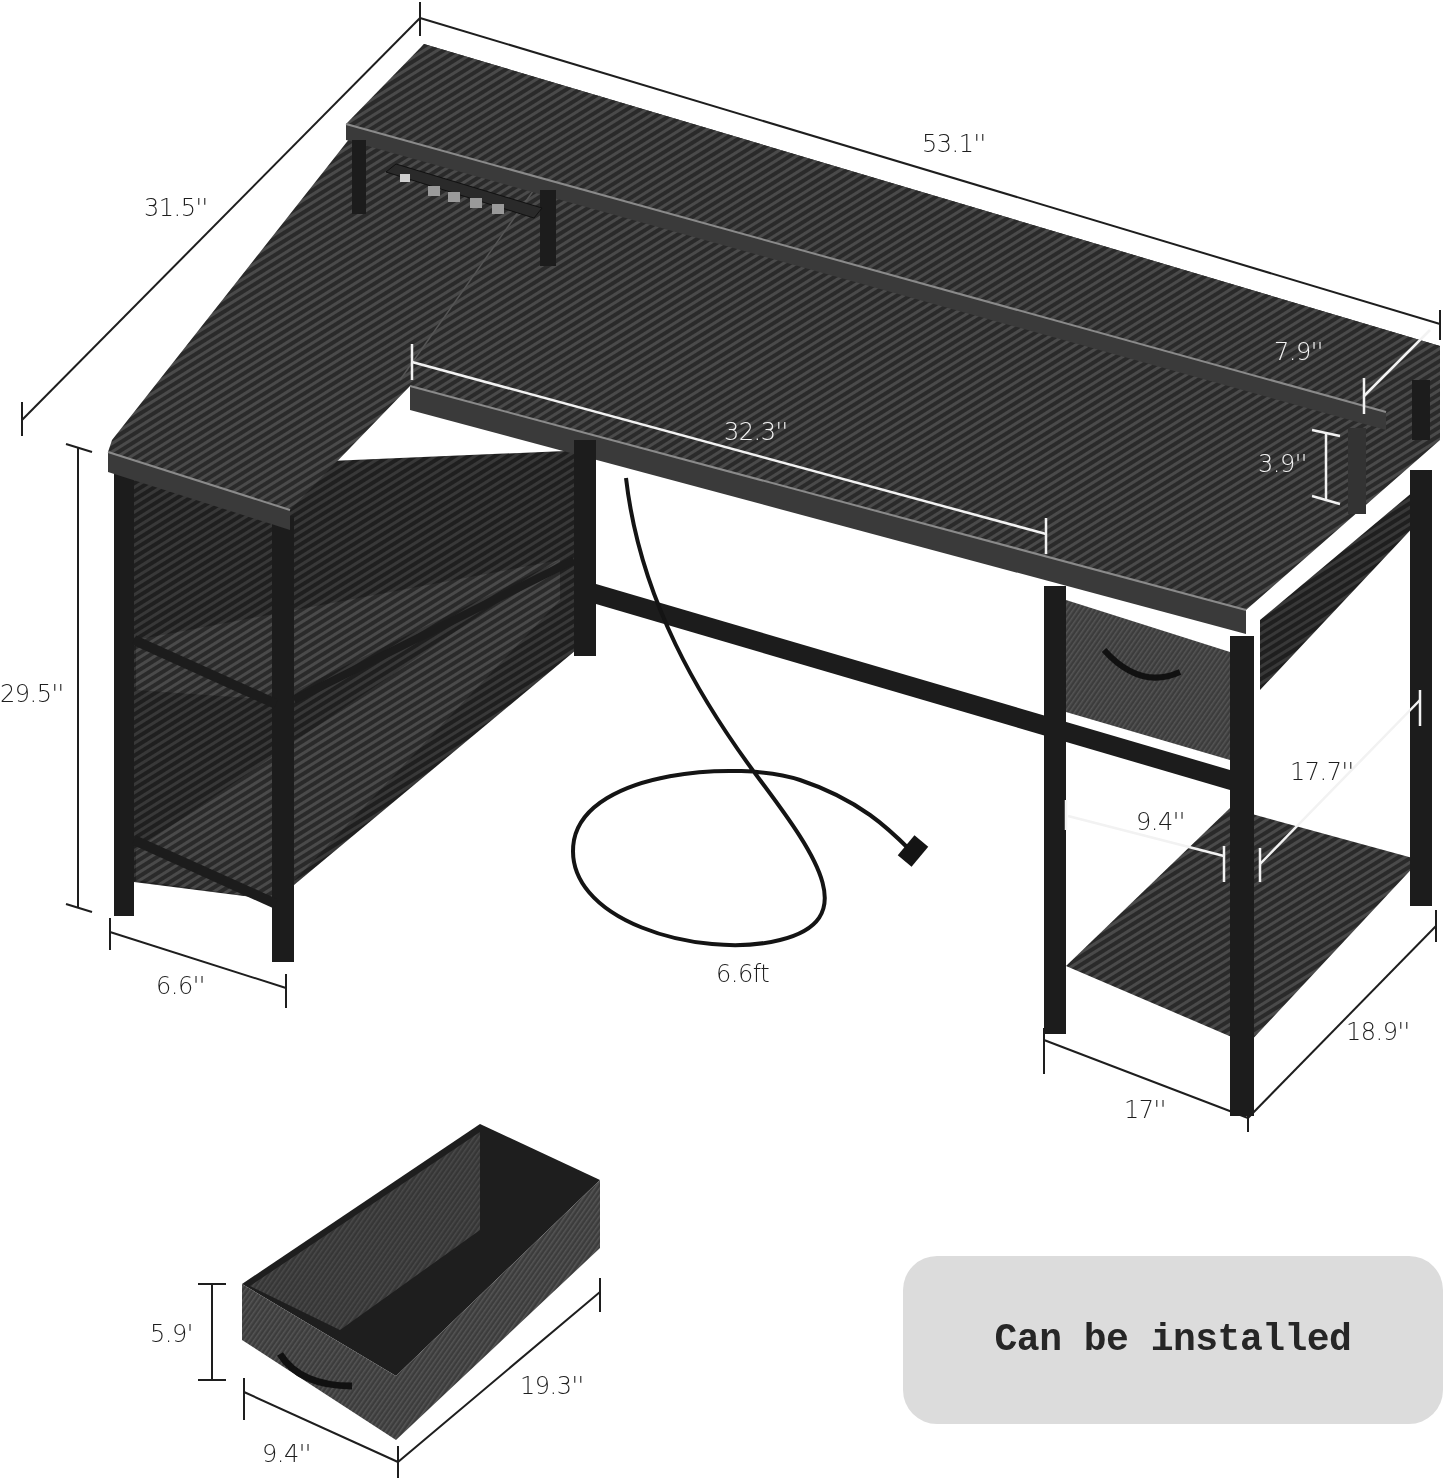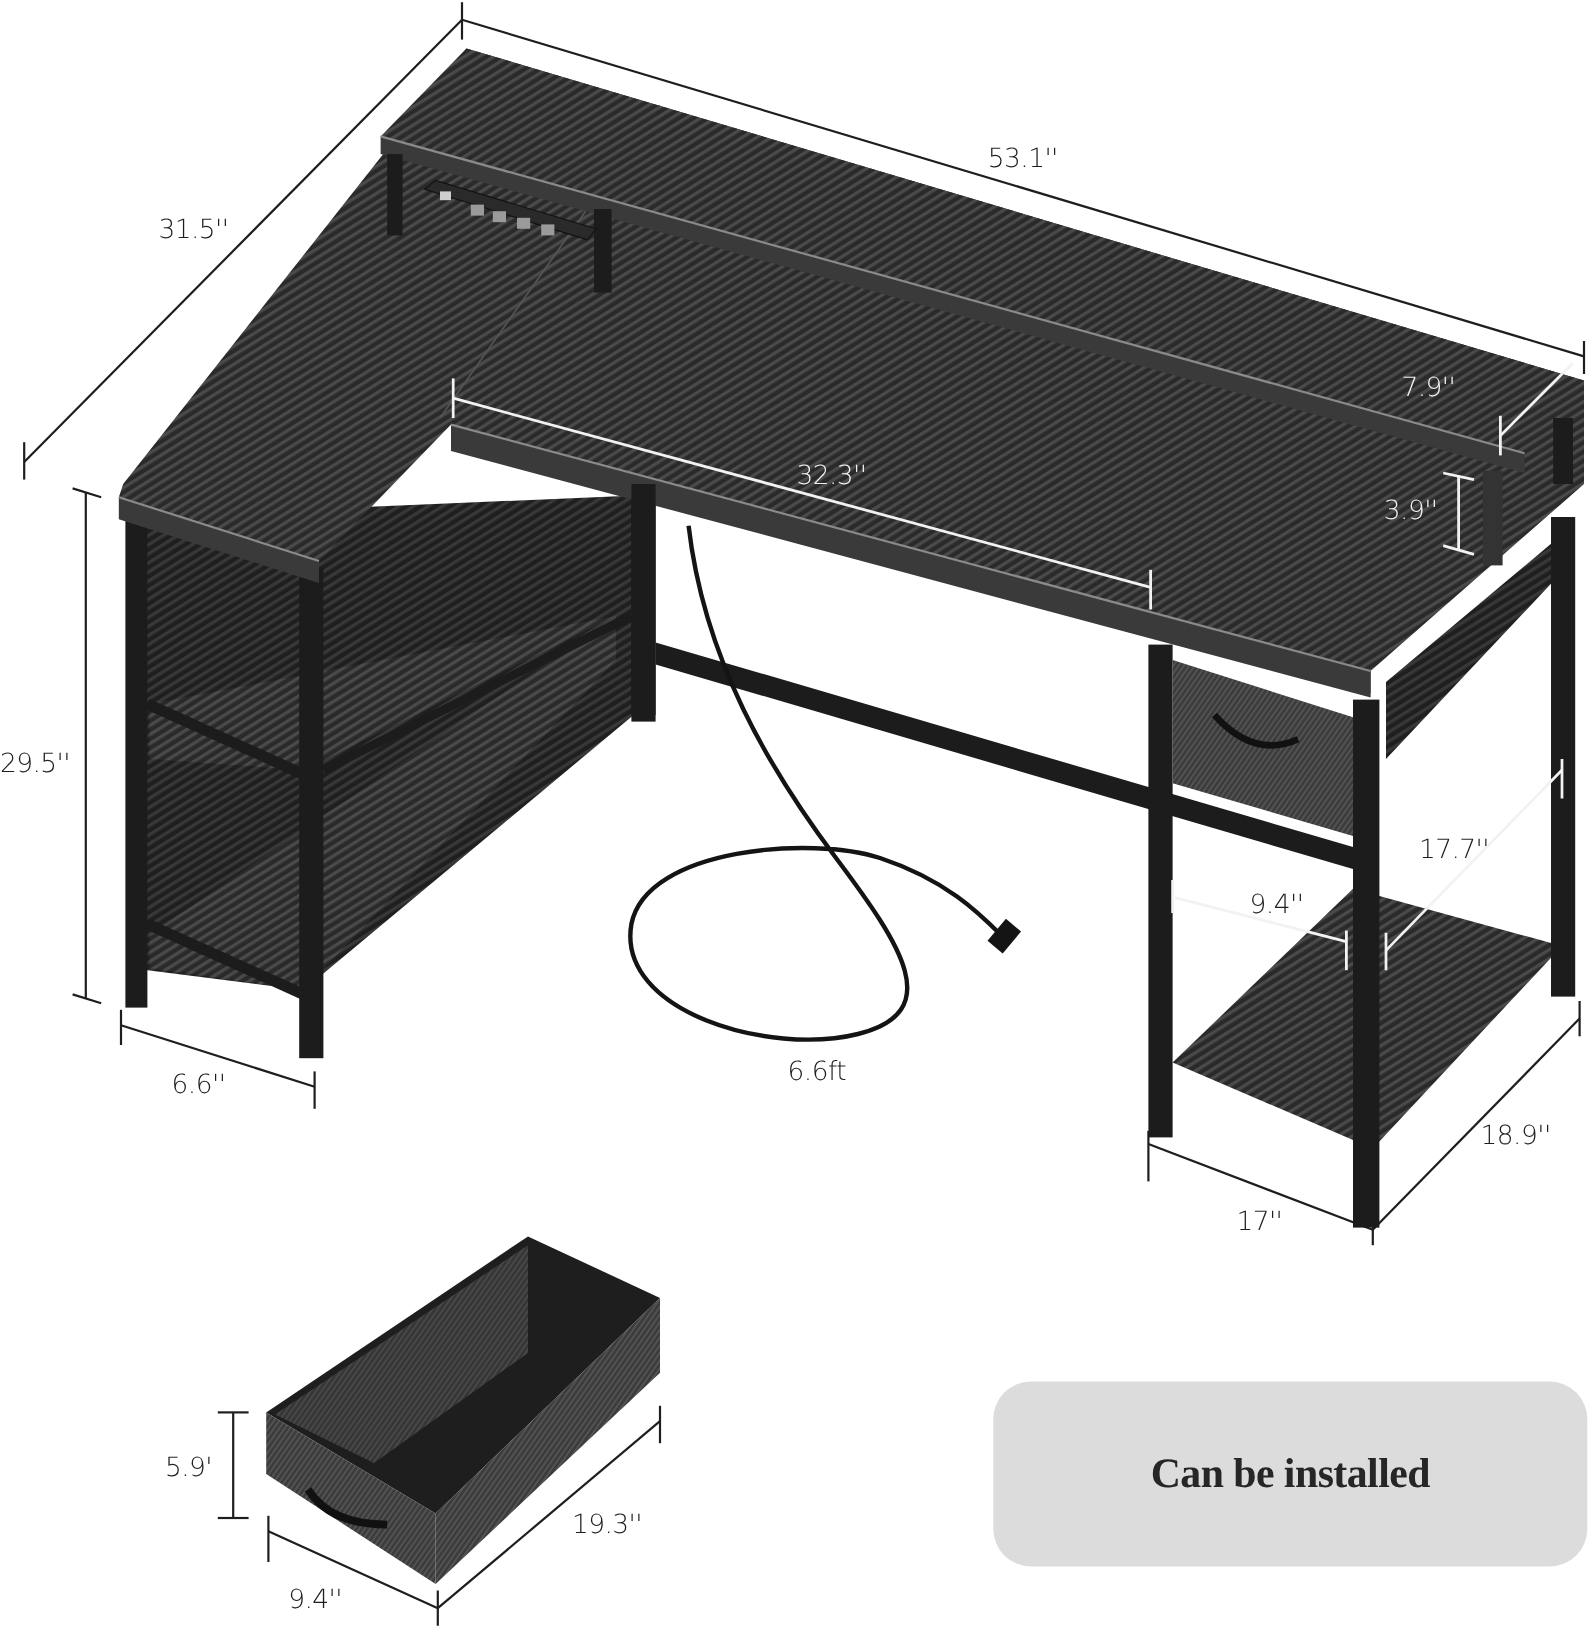--- a/index.html
+++ b/index.html
@@ -6,21 +6,21 @@
   body { width: 1445px; height: 1482px; position: relative; overflow: hidden;
          font-family: "DejaVu Sans", sans-serif; }
   #stage { position: absolute; left: 0; top: 0; width: 1445px; height: 1482px; }
   .dim-label { position: absolute; font-family: "DejaVu Sans", sans-serif;
                font-size: 24px; color: #1e1e1e; letter-spacing: -0.5px;
                white-space: nowrap; font-weight: 300; }
   .dim-label.light { color: #f2f2f2; }
   .badge { position: absolute; left: 903px; top: 1256px; width: 540px; height: 168px;
            background: #dcdcdc; border-radius: 34px; display: flex; flex-direction: column;
            align-items: center; justify-content: center; }
-  .badge span { font-family: Liberation Serif, serif; font-weight: bold;
+  .badge span { font-family: Liberation Mono, monospace; font-weight: bold;
                 font-size: 38px; line-height: 58px; color: #262626; letter-spacing: -0.5px; }
 </style>
 </head>
 <body>
 
 <div id="stage">
 
   <svg width="1445" height="1482" viewBox="0 0 1445 1482" style="position:absolute;left:0;top:0">
     <defs>
       <pattern id="carbon" patternUnits="userSpaceOnUse" width="7" height="7" patternTransform="rotate(58)">
@@ -155,21 +155,21 @@
 
     <g>
       <polygon points="242,1284 480,1124 600,1180 396,1376" fill="#1e1e1e"></polygon>
       <polygon points="250,1286 480,1132 480,1230 340,1330" fill="url(#fabric)" opacity="0.8"></polygon>
       <polygon points="242,1284 396,1376 396,1440 242,1340" fill="url(#fabric)"></polygon>
       <polygon points="396,1376 600,1180 600,1248 396,1440" fill="url(#fabric)"></polygon>
       <path d="M280,1354 Q300,1386 352,1386" stroke="#111" stroke-width="7" fill="none"></path>
     </g>
   </svg>
 
-  <div class="dim-label" style="left:898px;top:130px">53.1''</div>
+  <div class="dim-label" style="left:922px;top:130px">53.1''</div>
   <div class="dim-label" style="left:144px;top:194px">31.5''</div>
   <div class="dim-label" style="left:0px;top:680px">29.5''</div>
   <div class="dim-label light" style="left:724px;top:418px">32.3''</div>
   <div class="dim-label light" style="left:1274px;top:338px">7.9''</div>
   <div class="dim-label light" style="left:1258px;top:450px">3.9''</div>
   <div class="dim-label" style="left:156px;top:972px">6.6''</div>
   <div class="dim-label" style="left:716px;top:960px">6.6ft</div>
   <div class="dim-label" style="left:1290px;top:758px">17.7''</div>
   <div class="dim-label" style="left:1136px;top:808px">9.4''</div>
   <div class="dim-label" style="left:1346px;top:1018px">18.9''</div>

